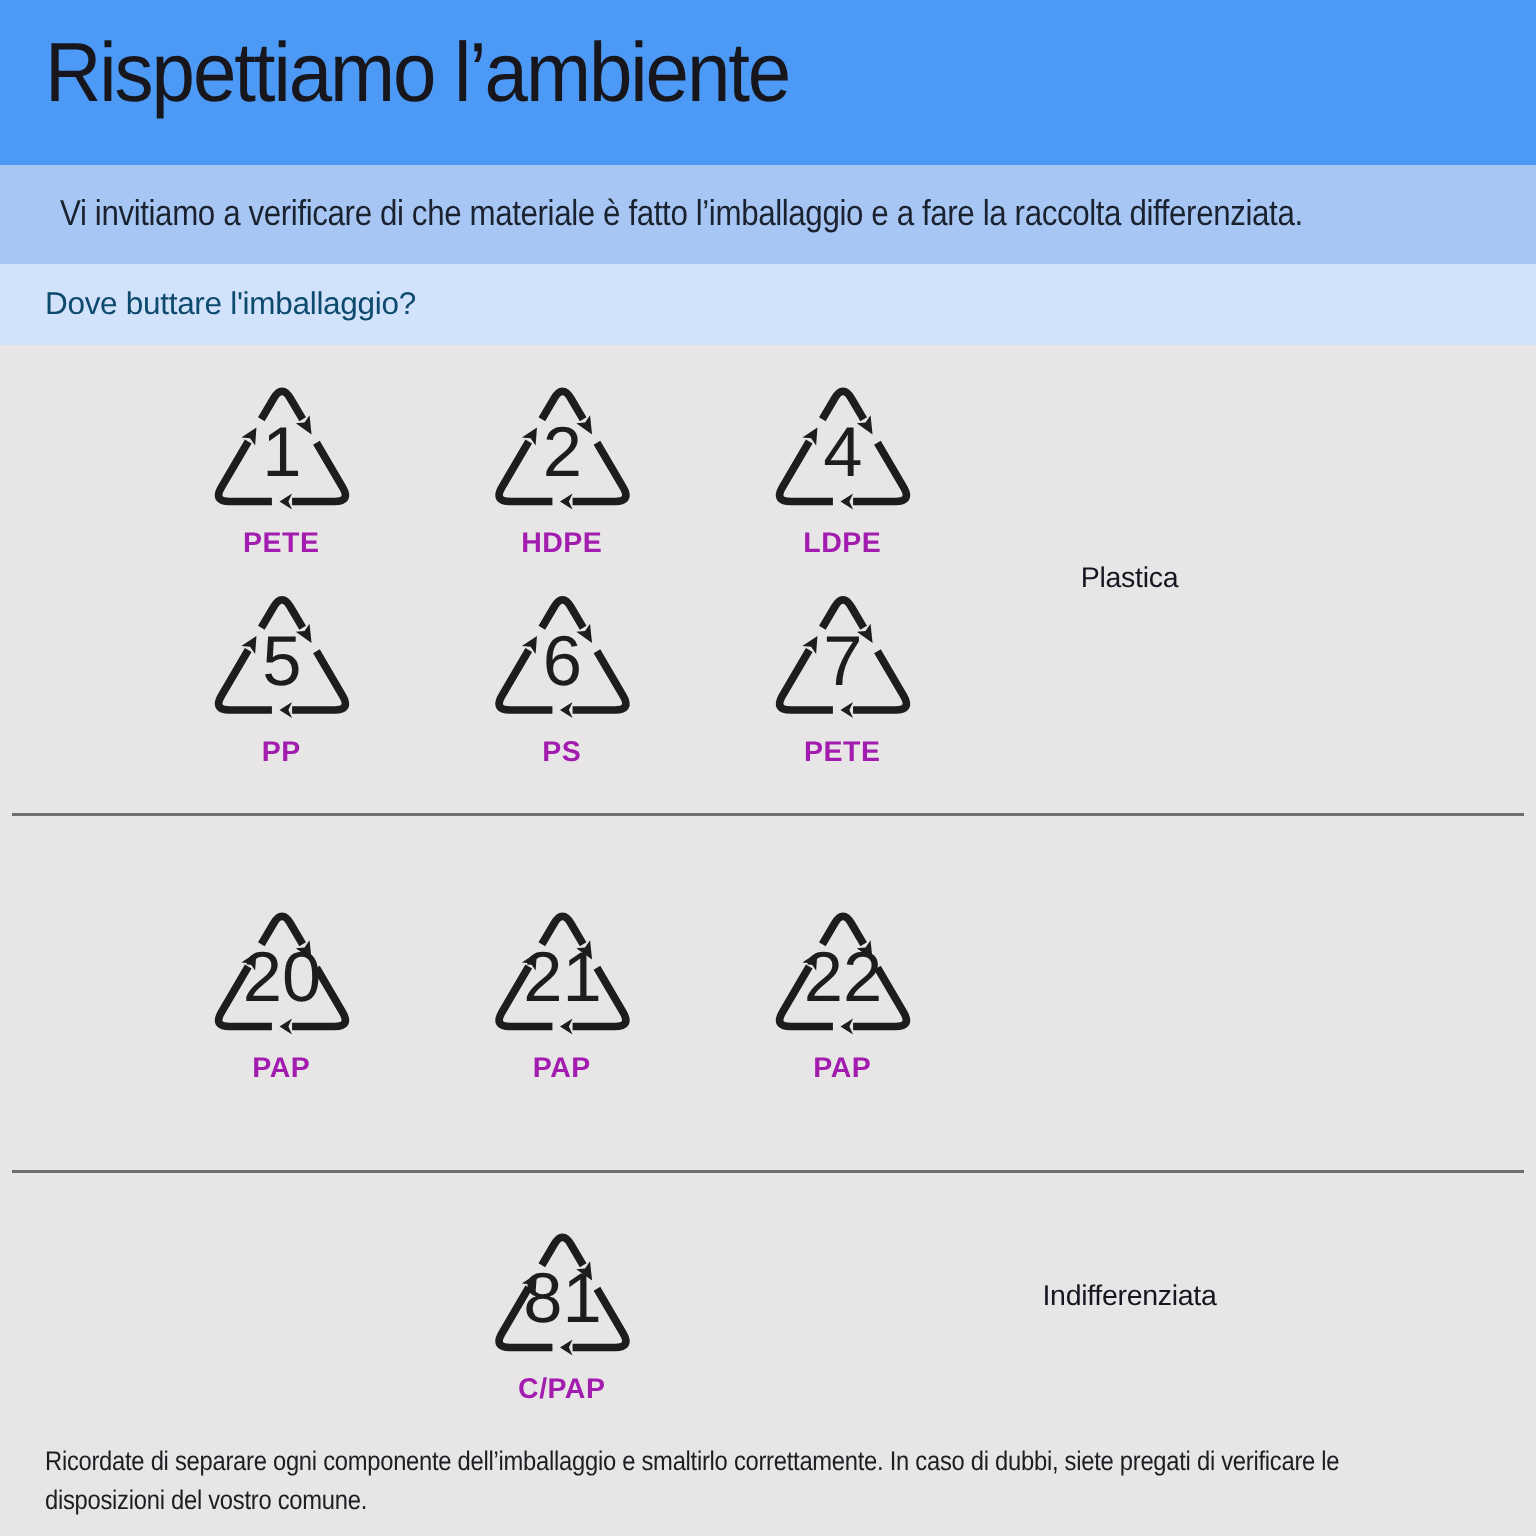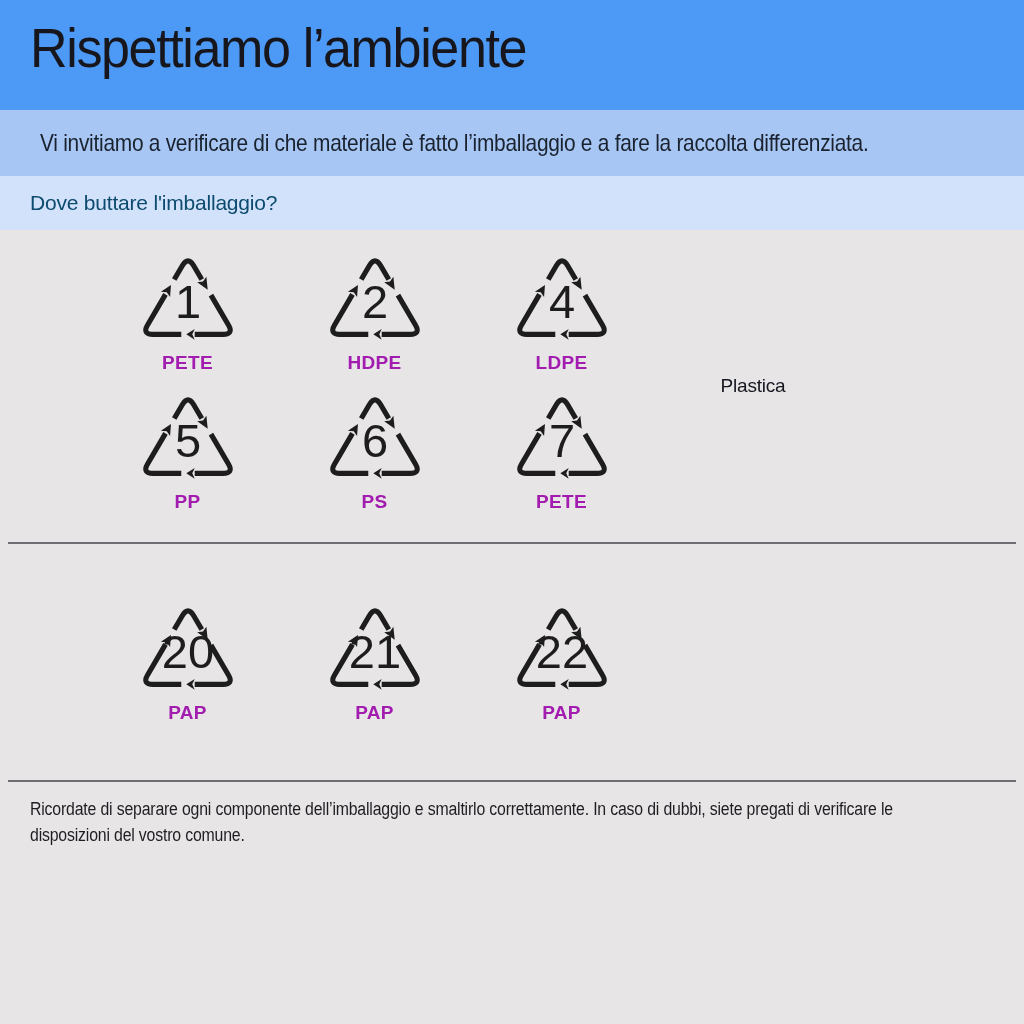--- a/index.html
+++ b/index.html
@@ -153,19 +153,31 @@
           <use href="#tri"></use>
             <text class="tri-code" x="50" y="62" text-anchor="middle">22</text>
         </svg>
         <div class="sym-label">PAP</div>
       </div>
     </div>
   </div>
 
   <hr class="divider">
 
+  <div class="section indiff">
+    <div class="symrow">
+      <div class="cell" style="grid-column:3">
+        <svg class="sym" viewBox="0 0 100 90">
+          <use href="#tri"></use>
+            <text class="tri-code" x="50" y="62" text-anchor="middle">81</text>
+        </svg>
+        <div class="sym-label">C/PAP</div>
+      </div>
+    </div>
+    <div class="section-label">Indifferenziata</div>
+  </div>
 
   <div class="footer">
     <div>Ricordate di separare ogni componente dell’imballaggio e smaltirlo correttamente. In caso di dubbi, siete pregati di verificare le</div>
     <div>disposizioni del vostro comune.</div>
   </div>
 
 </div>
 
 </body></html>

